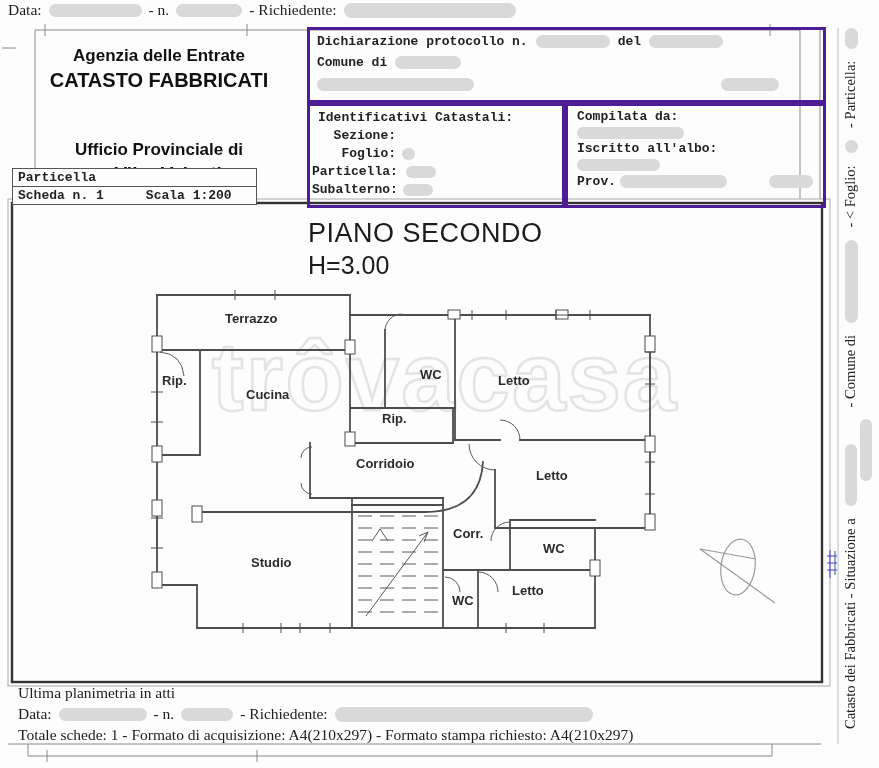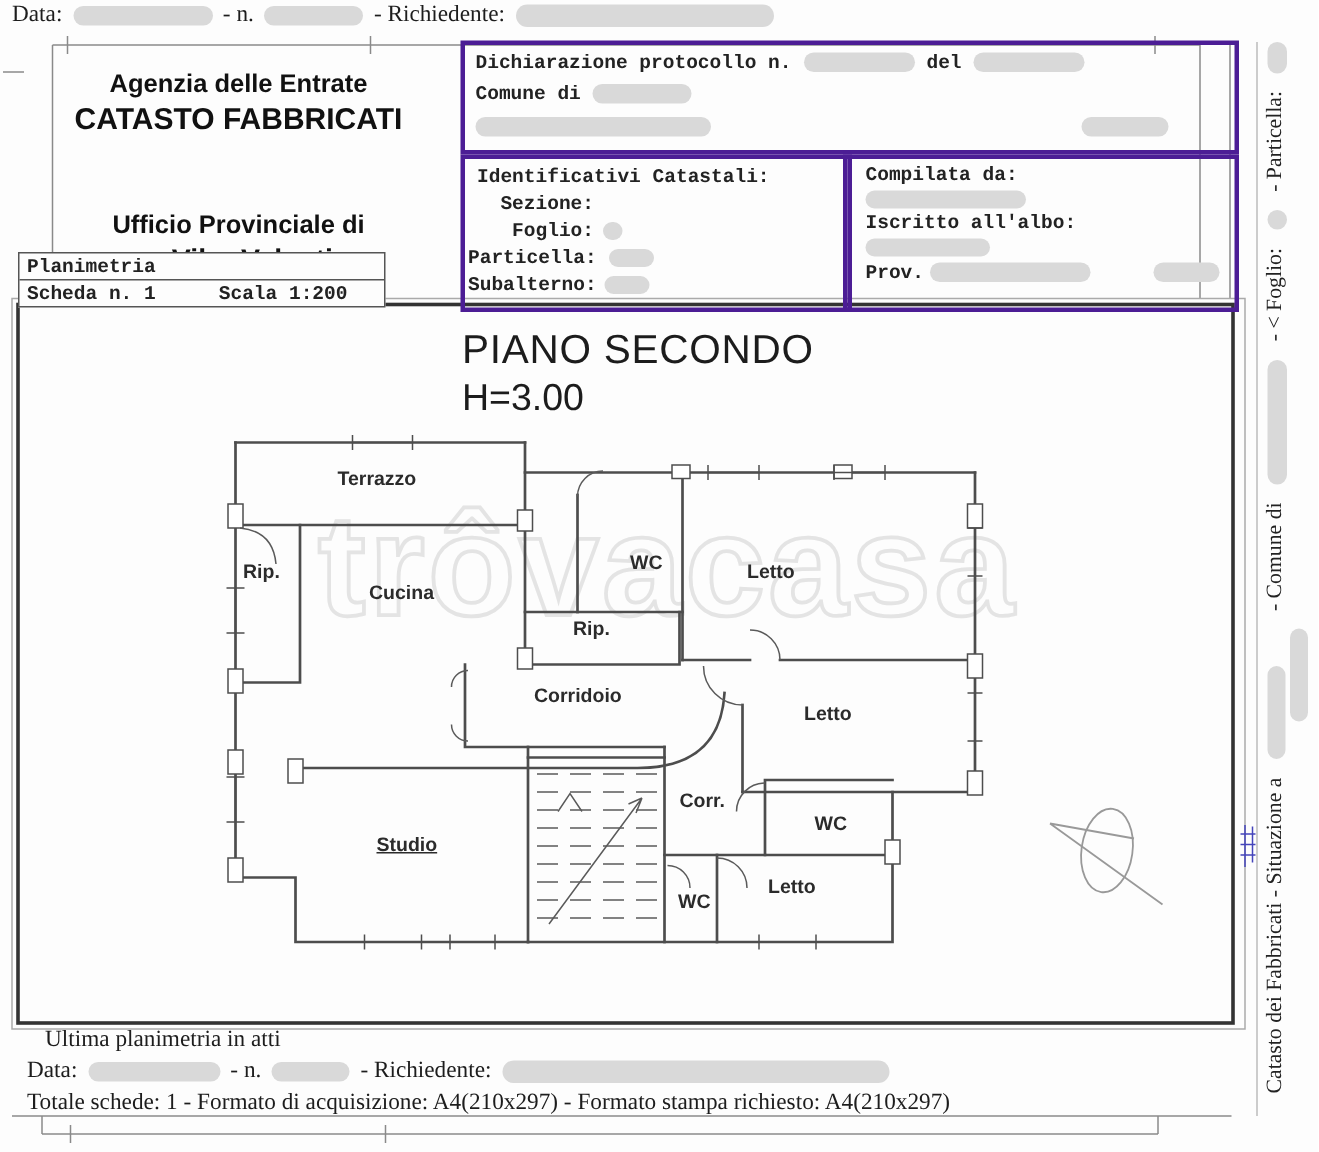--- a/index.html
+++ b/index.html
@@ -186,60 +186,60 @@
     <div style="margin-left:12px;line-height:17px;">Iscritto all'albo:</div>
     <div style="margin-left:12px;height:16px;"><span class="blob" style="width:83px;height:12px;"></span></div>
     <div class="row" style="margin-left:12px;line-height:17px;">
       <span>Prov.</span>
       <span class="blob" style="width:107px;height:13px;margin-left:4px;"></span>
       <span class="blob" style="width:44px;height:13px;margin-left:42px;"></span>
     </div>
   </div>
 
   <div class="abs mono" style="left:12px;top:168px;width:243px;border:1px solid #555;background:#fdfdfd;">
-    <div style="border-bottom:1px solid #555;padding:1px 0 1px 5px;line-height:15px;">Planimetria</div>
+    <div style="border-bottom:1px solid #555;padding:1px 0 1px 5px;line-height:15px;">Particella</div>
     <div class="row" style="padding:1px 0 1px 5px;line-height:15px;">
       <span>Scheda n. 1</span>
       <span style="margin-left:42px;">Scala 1:200</span>
     </div>
   </div>
 
   <div class="abs" style="left:308px;top:218px;font-family:'Liberation Sans',sans-serif;font-size:27px;letter-spacing:0.5px;color:#1c1c1c;">PIANO SECONDO</div>
   <div class="abs" style="left:308px;top:251px;font-family:'Liberation Sans',sans-serif;font-size:25px;color:#1c1c1c;">H=3.00</div>
 
   <div class="room" style="left:225px;top:311px;">Terrazzo</div>
   <div class="room" style="left:162px;top:373px;">Rip.</div>
   <div class="room" style="left:246px;top:387px;">Cucina</div>
   <div class="room" style="left:420px;top:367px;">WC</div>
   <div class="room" style="left:498px;top:373px;">Letto</div>
   <div class="room" style="left:382px;top:411px;">Rip.</div>
   <div class="room" style="left:356px;top:456px;">Corridoio</div>
   <div class="room" style="left:536px;top:468px;">Letto</div>
   <div class="room" style="left:453px;top:526px;">Corr.</div>
   <div class="room" style="left:543px;top:541px;">WC</div>
-  <div class="room" style="left:251px;top:555px;text-decoration:underline;">Studio</div>
+  <div class="room" style="left:251px;top:555px;">Studio</div>
   <div class="room" style="left:452px;top:593px;">WC</div>
   <div class="room" style="left:512px;top:583px;">Letto</div>
 
   <div class="abs" style="left:842px;top:743px;width:715px;height:36px;transform:rotate(-90deg);transform-origin:0 0;
        display:flex;align-items:flex-start;gap:12px;font-size:14.5px;color:#222;white-space:nowrap;padding-left:14px;box-sizing:border-box;">
     <span>Catasto dei Fabbricati - Situazione a</span>
     <span style="display:inline-flex;flex-direction:column;gap:3px;margin-top:3px;">
       <span class="blob" style="width:62px;height:12px;"></span>
       <span class="blob" style="width:62px;height:12px;margin-left:25px;"></span>
     </span>
     <span>- Comune di</span>
     <span class="blob" style="width:105px;height:13px;margin-top:3px;"></span>
     <span>- &lt; Foglio:</span>
     <span class="blob" style="width:17px;height:13px;margin-top:3px;"></span>
     <span>- Particella:</span>
     <span class="blob" style="width:26px;height:13px;margin-top:3px;"></span>
   </div>
 
-  <div class="abs serifline" style="left:30px;top:684px;">Ultima planimetria in atti</div>
+  <div class="abs serifline" style="left:18px;top:684px;">Ultima planimetria in atti</div>
 
   <div class="abs serifline" style="left:18px;top:705px;">
     <span>Data:</span>
     <span class="blob" style="width:88px;margin:0 7px;"></span>
     <span>- n.</span>
     <span class="blob" style="width:52px;margin:0 7px;"></span>
     <span>- Richiedente:</span>
     <span class="blob" style="width:258px;height:15px;margin:0 7px;"></span>
   </div>
 

